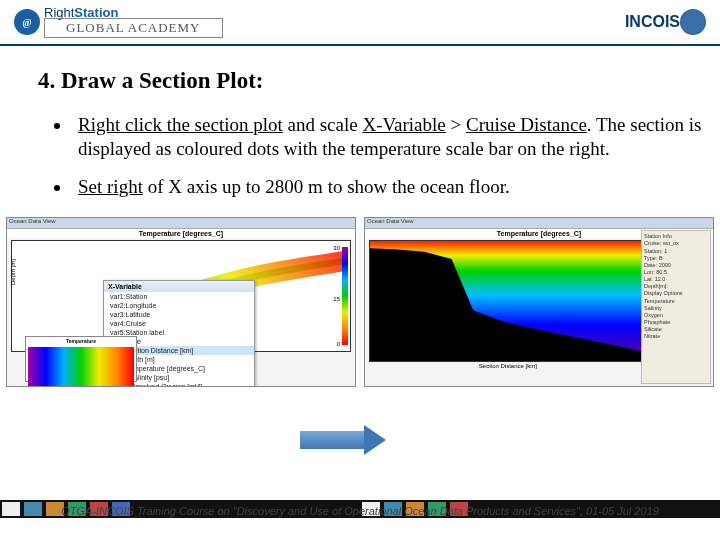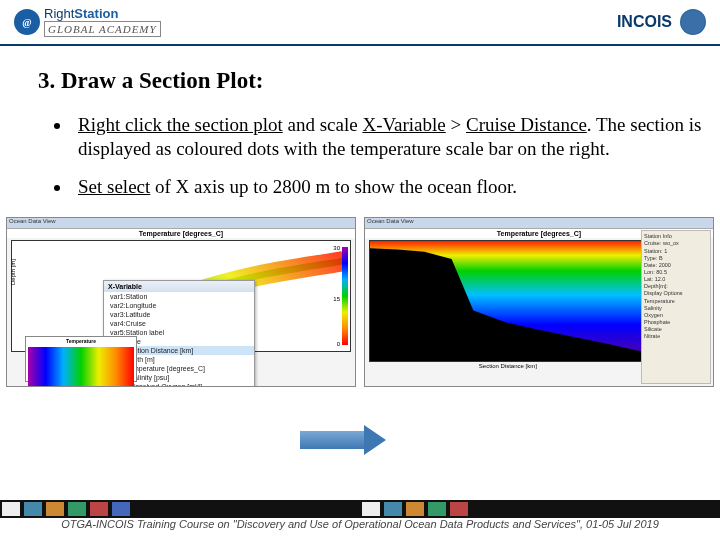--- a/index.html
+++ b/index.html
@@ -28,22 +28,22 @@
     display:flex;align-items:center;justify-content:center;
     color:#fff;font-size:10px;font-weight:bold;
   }
   .ot-text {
     font-family: Arial, sans-serif;
     font-size: 13px;
     color:#0a3a6a;
     line-height: 11px;
   }
   .ot-text .t2 { font-weight: bold; color:#1a5fa3; }
-  .ot-sub { font-size:11px; letter-spacing:1px; color:#555; border:1px solid #888; padding:1px 3px; display:inline-block;font-style:italic;}
-  .incois-logo { display:flex; align-items:center; gap:8px; font-family:Arial; font-weight:bold; font-size:16px; color:#0a3a6a;}
+  .ot-sub { font-size:13px; letter-spacing:1px; color:#555; border:1px solid #888; padding:1px 21px; display:inline-block;}
+  .incois-logo { display:flex; align-items:center; gap:0; font-family:Arial; font-weight:bold; font-size:16px; color:#0a3a6a;}
   .incois-logo .globe { width:26px;height:26px;background:radial-gradient(circle,#3a6fa8 60%,#0a3a6a);border-radius:50%; }
 
   .content { padding: 10px 18px 0 32px; }
   .title { font-size: 23px; font-weight: bold; margin: 12px 0 18px 6px; }
   .bullets { font-size: 19px; line-height: 1.25; }
   .bullets li { margin-bottom: 14px; padding-left: 6px; }
   .u { text-decoration: underline; }
 
   .shots {
     display:flex; gap:8px; padding:0 6px; margin-top:4px;
@@ -110,21 +110,21 @@
   }
 
   .taskbar {
     position:absolute; left:0; right:0; bottom:22px; height:18px;
     background:#111; display:flex; align-items:center;
   }
   .taskbar .tb-item { width:18px; height:14px; margin:0 2px; background:#333;}
   .taskbar .half { width:50%; display:flex; align-items:center;}
 
   .footer {
-    position:absolute; left:0; right:0; bottom:0; height:22px;
+    position:absolute; left:0; right:0; bottom:13px; height:22px;
     text-align:center; font-style:italic; font-family:Arial;
     font-size:11px; color:#444; padding-top:3px;
   }
 </style>
 </head>
 <body>
 
 <div class="top-bar">
   <div class="ot-logo">
     <div class="cap">@</div>
@@ -133,27 +133,27 @@
       <span class="ot-sub">GLOBAL ACADEMY</span>
     </div>
   </div>
   <div class="incois-logo">
     <span>INCOIS</span>
     <div class="globe"></div>
   </div>
 </div>
 
 <div class="content">
-  <div class="title">3. Draw a Section Plot:</div>
+  <div class="title">4. Draw a Section Plot:</div>
   <ul class="bullets">
     <li>
       <span class="u">Right click the section plot</span><span> and scale </span><span class="u">X-Variable</span><span> &gt; </span><span class="u">Cruise Distance</span><span>. The section is displayed as coloured dots with the temperature scale bar on the right.</span>
     </li>
     <li>
-      <span class="u">Set select</span><span> of X axis up to 2800 m to show the ocean floor.</span>
+      <span class="u">Set right</span><span> of X axis up to 2800 m to show the ocean floor.</span>
     </li>
   </ul>
 </div>
 
 <div class="shots">
 
   <div class="shot">
     <div class="titlebar">Ocean Data View</div>
     <div class="plot-title">Temperature [degrees_C]</div>
     <div class="plot1">

